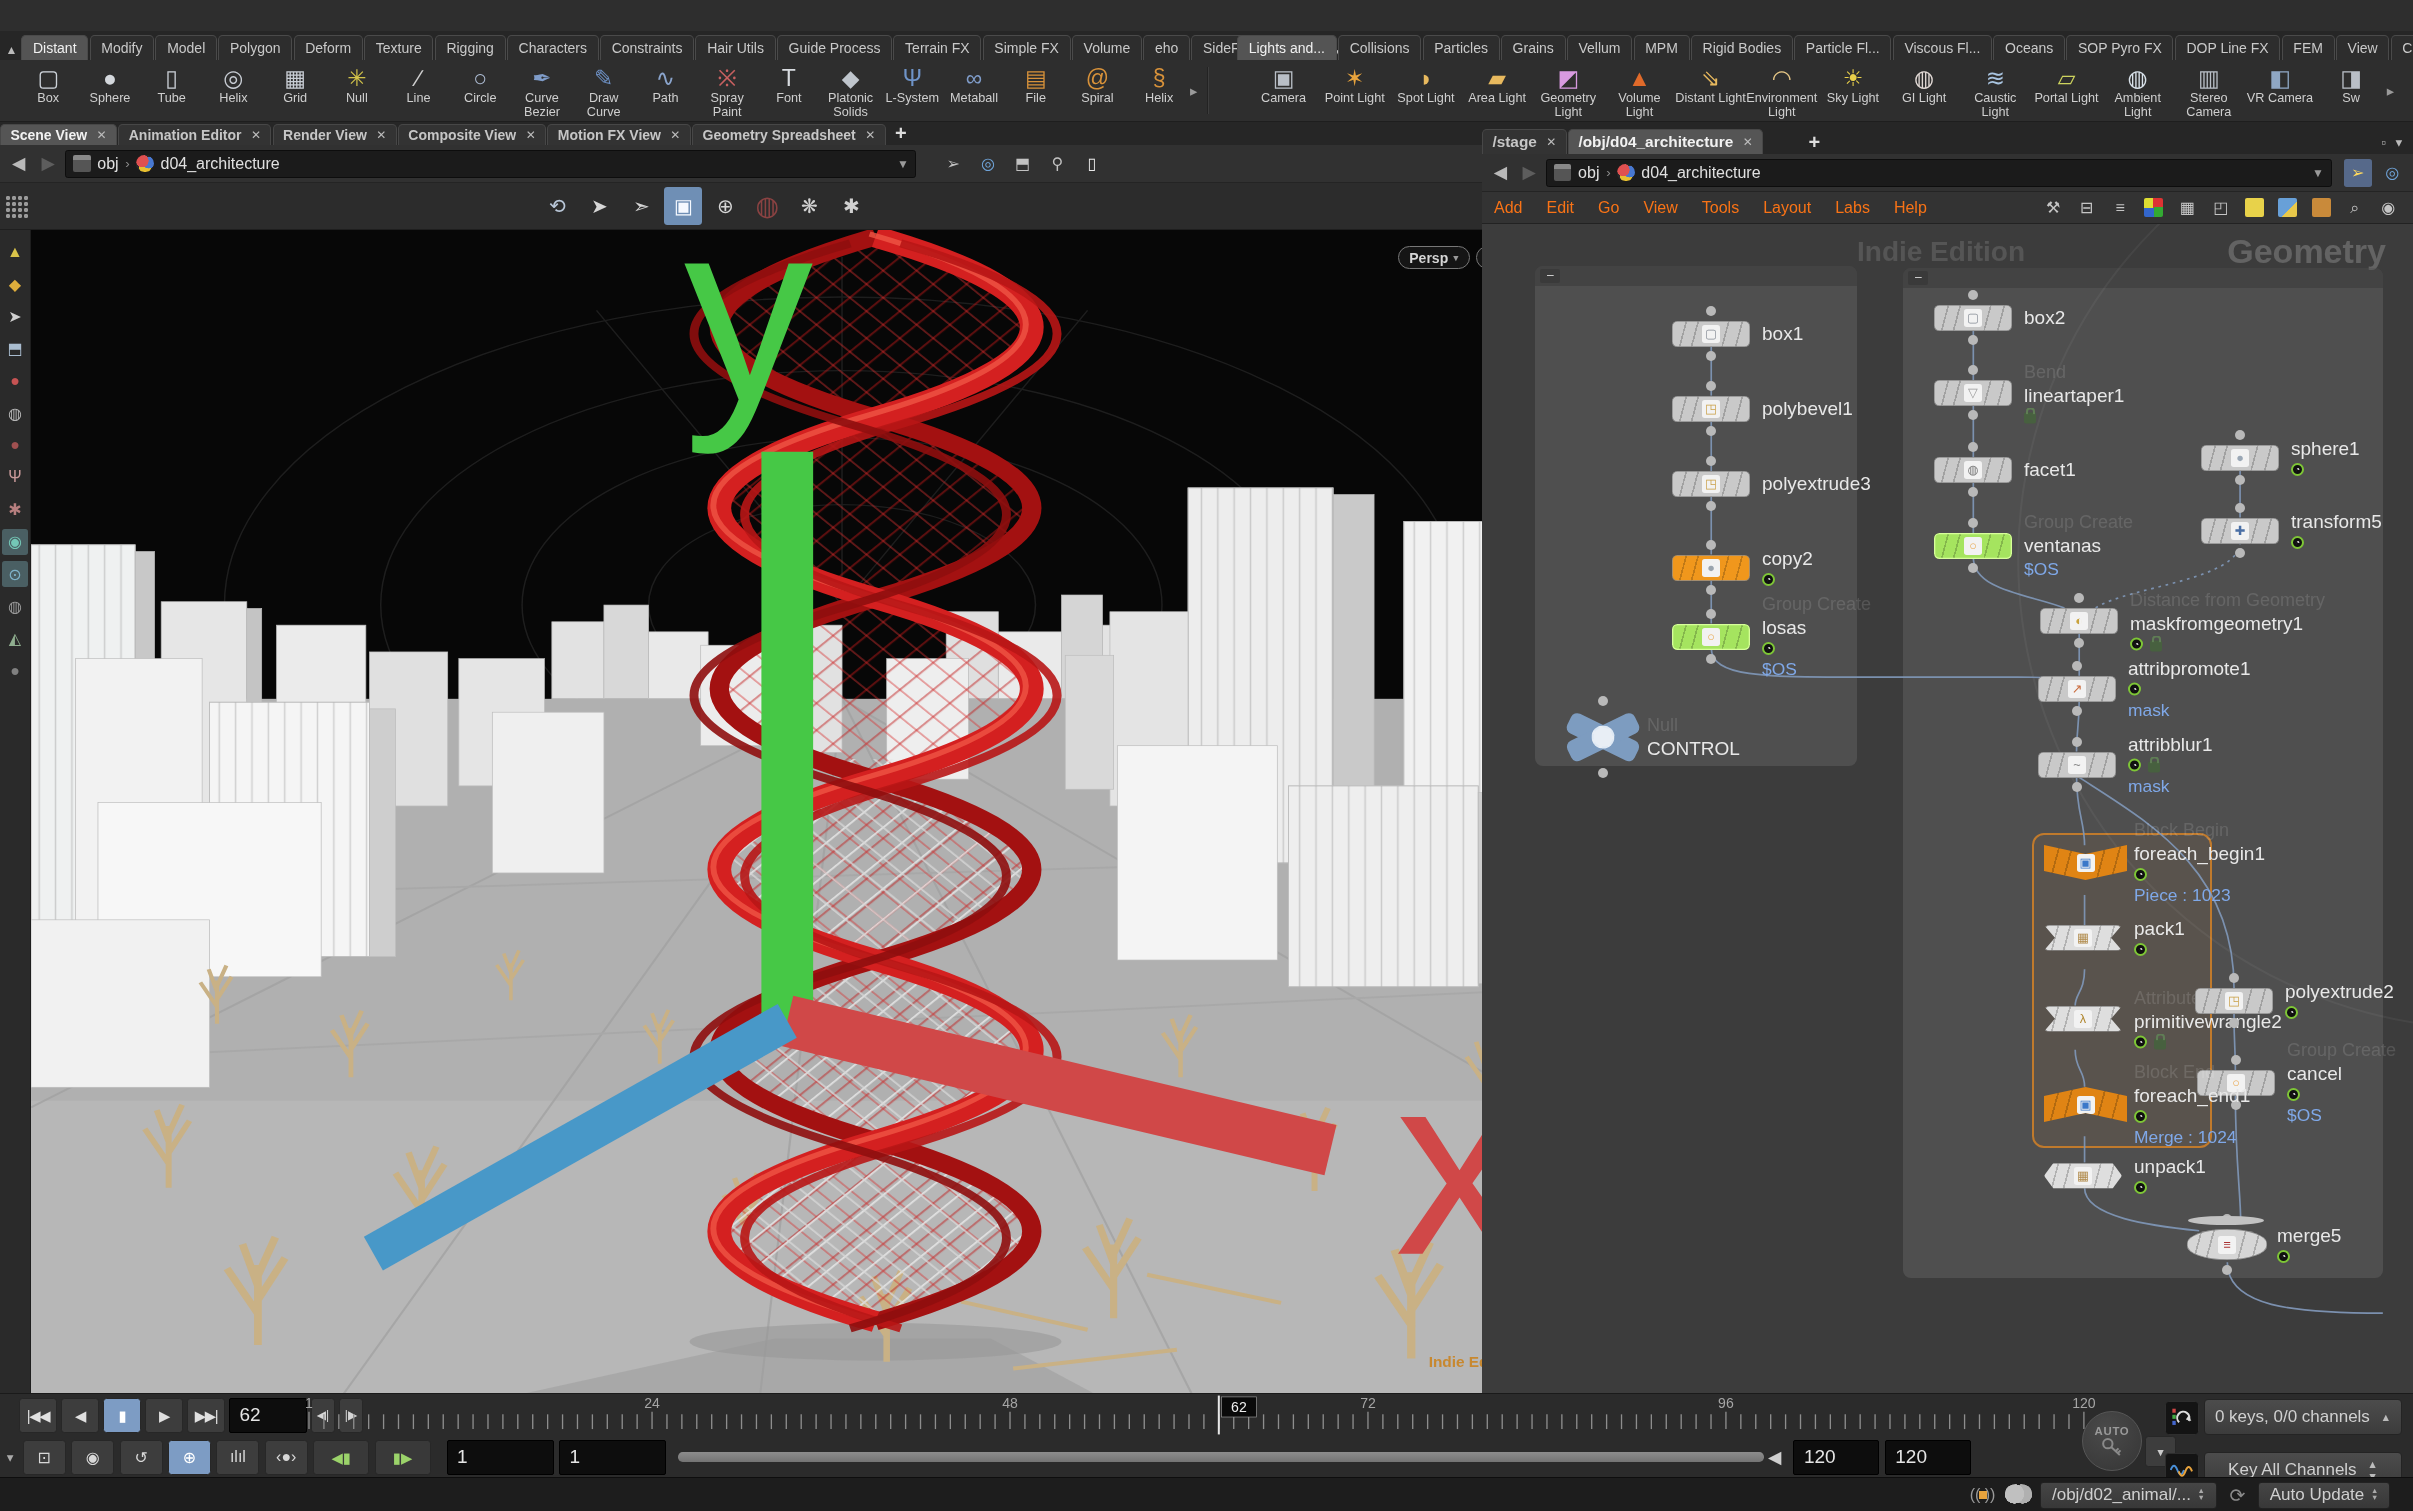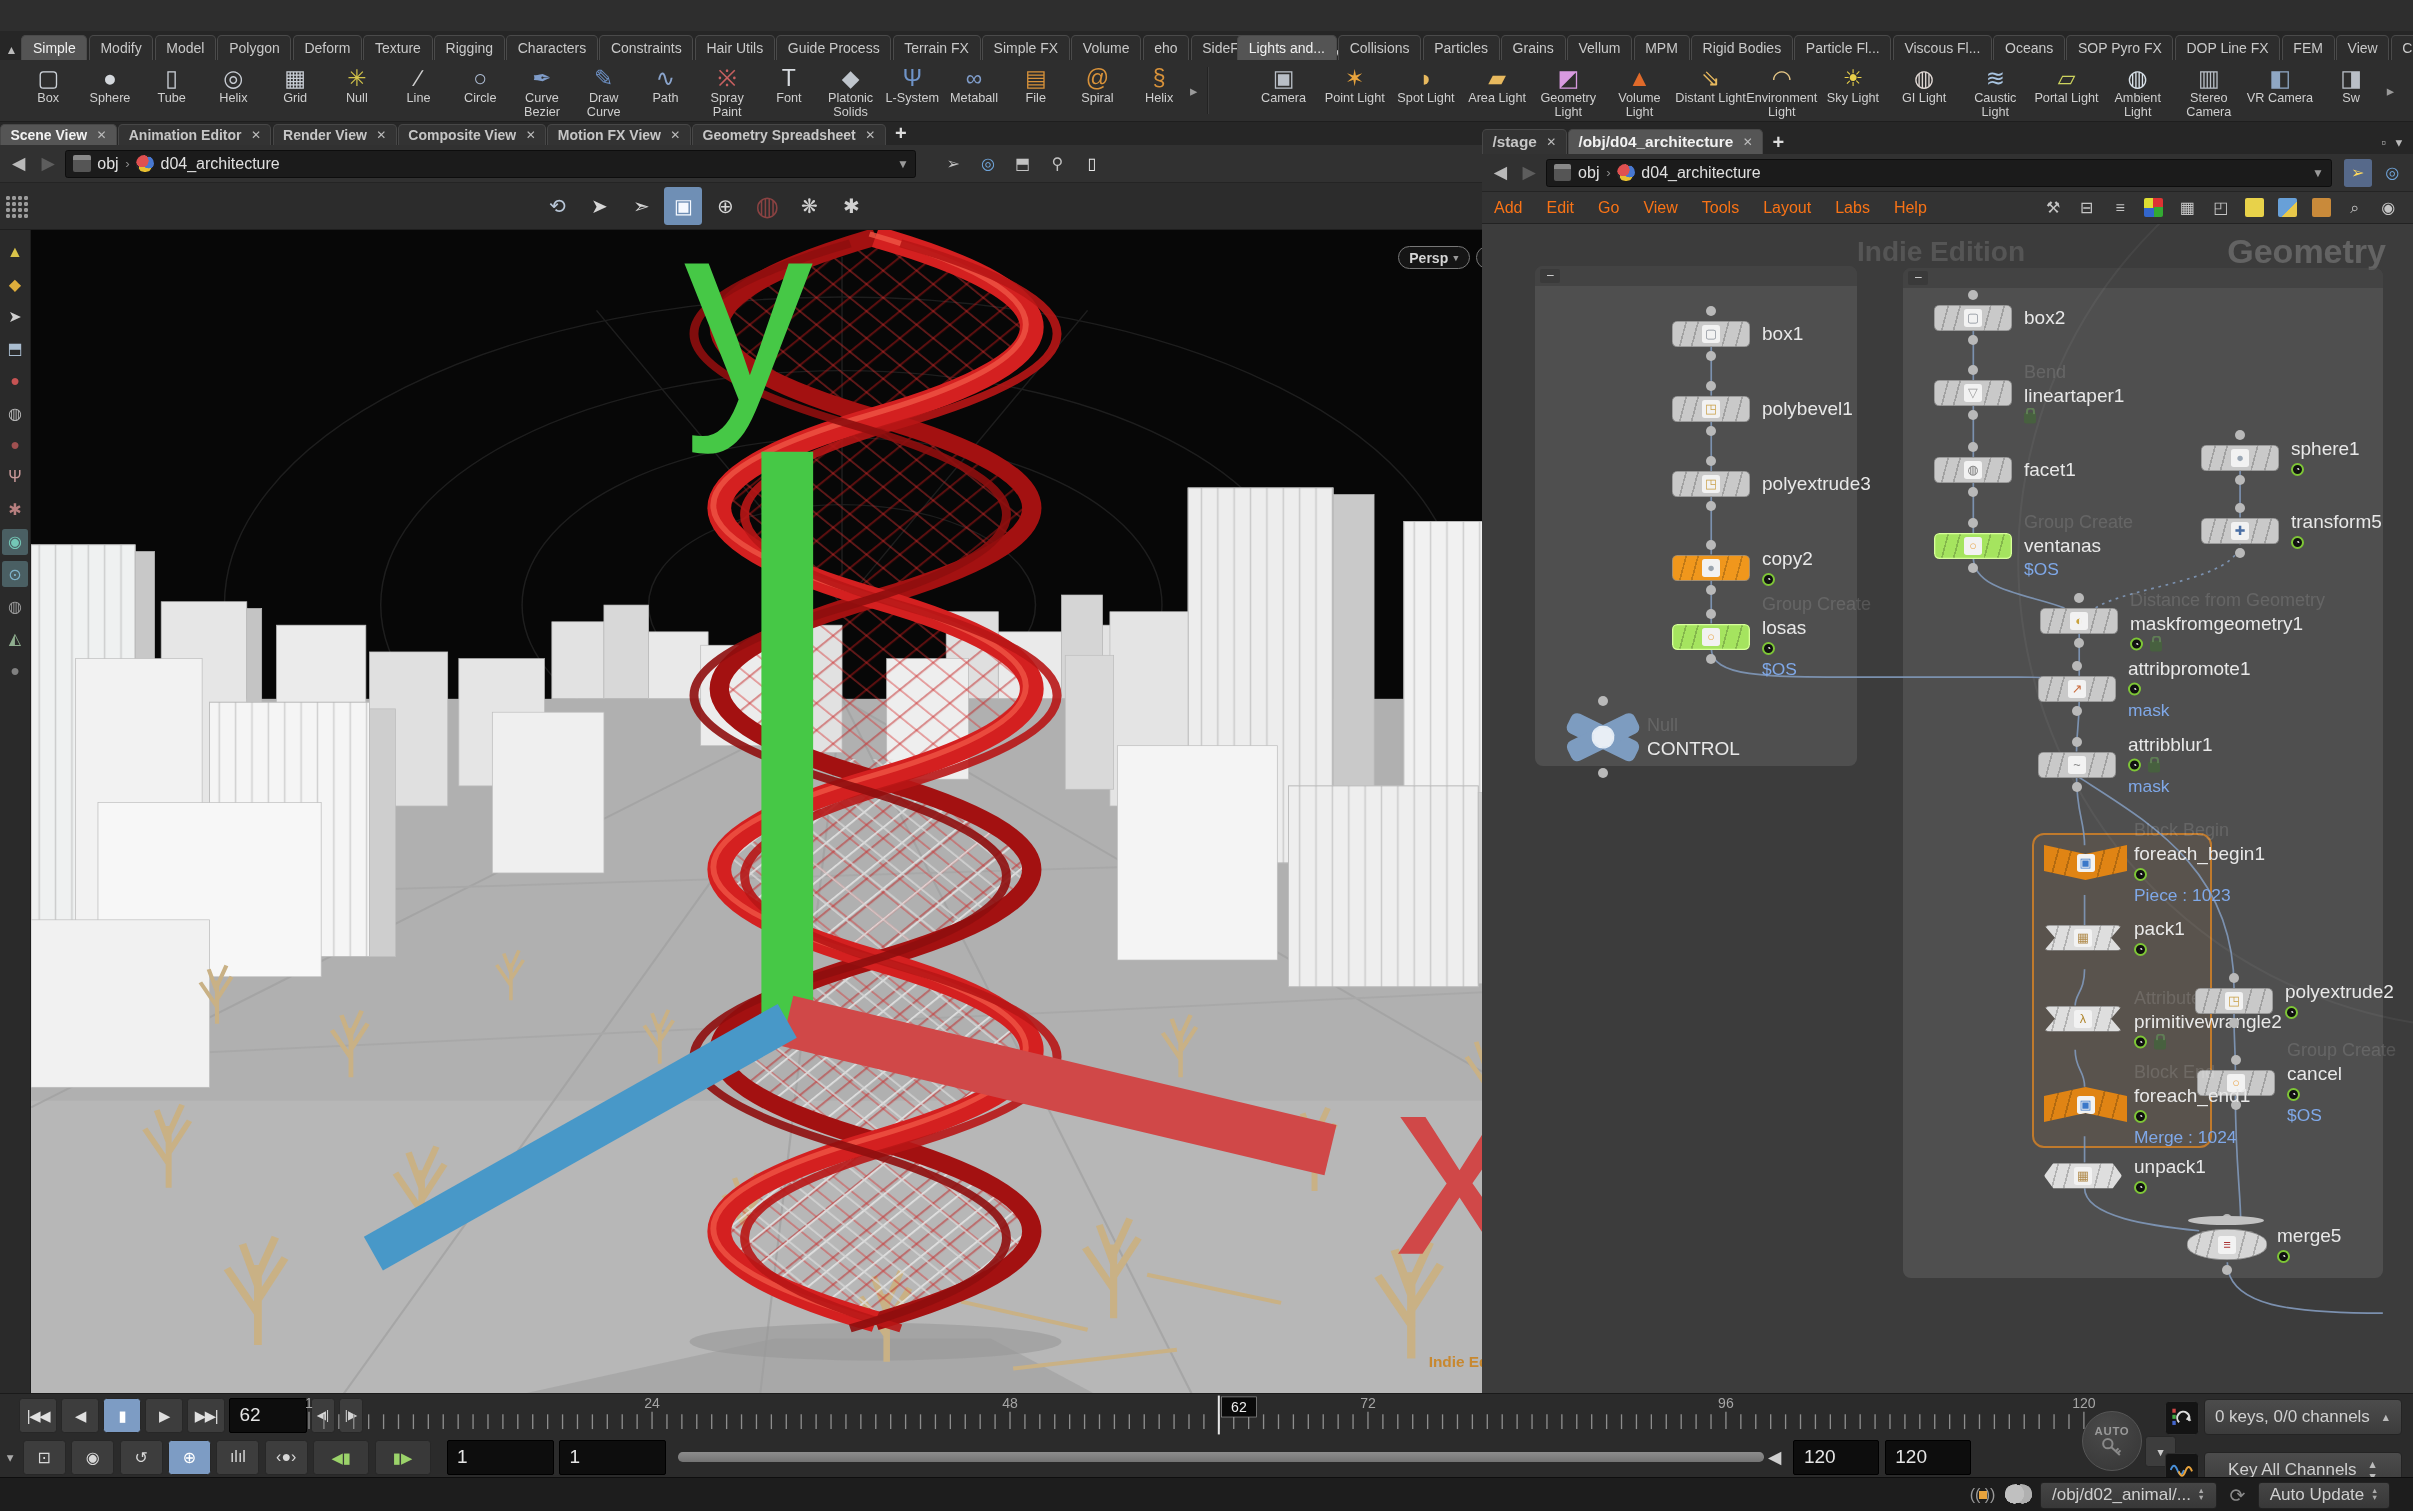--- a/index.html
+++ b/index.html
@@ -34,21 +34,21 @@
   .shelf-div { position:absolute; left:1207px; top:6.7px; height:47px; width:2px; background:#232323; border-right:0.7px solid #3d3d3d; }
   .more-arrow { color:#9a9a9a; font-size:14.7px; align-self:center; }
 
   
   .main { position:absolute; left:0; top:122px; width:2413px; height:1271px; }
   .pane-left { position:absolute; left:0; top:0; width:1637px; height:1271px; border-right:2px solid #1c1c1c; }
   .pane-right { position:absolute; left:1482px; top:0; width:931px; height:1271px; }
 
   .panetabs { position:relative; width:100%; background:#262626; display:flex; align-items:flex-end; }
   .pane-left .panetabs { height:23px; }
-  .pane-right .panetabs { height:32px; padding-top:5.4px; }
+  .pane-right .panetabs { height:32px; padding-top:5.4px;gap:36px; }
   .ptab { height:21.5px; padding:0 9.4px; display:flex; align-items:center; gap:9.4px; font-size:14px; color:#c6c6c6; background:#333; border:0.7px solid #474747; border-bottom:none; border-radius:4.7px 4.7px 0 0; margin-right:1.3px; white-space:nowrap; font-weight:bold; }
   .pane-right .ptab { height:25.5px; font-size:15.4px; }
   .ptab.active { background:#555; color:#f2f2f2; }
   .ptab .x { font-size:12px; color:#bdbdbd; font-weight:normal; }
   .ptab-plus { font-size:20px; color:#ddd; padding:0 8px; font-weight:bold; }
   .ptabs-right { margin-left:auto; display:flex; gap:9.4px; align-items:center; padding:0 10.7px 4px 0; color:#bbb; font-size:13.4px; }
 
   .pathbar { position:relative; height:38px; background:#313131; display:flex; align-items:center; padding:0 6.7px; gap:5.4px; border-bottom:0.7px solid #242424; }
   .navbtn { width:24px; height:24px; display:flex; align-items:center; justify-content:center; font-size:17.4px; color:#b9b9b9; }
   .navbtn.dim { color:#5d5d5d; }
@@ -166,21 +166,21 @@
 </style>
 </head>
 <body>
 
 <div id="app">
 
 
   <div class="shelftabs">
     <span class="shelf-upbtn">▲</span>
     <div class="grp">
-        <div class="tab active">Simple</div>
+        <div class="tab active">Distant</div>
         <div class="tab">Modify</div>
         <div class="tab">Model</div>
         <div class="tab">Polygon</div>
         <div class="tab">Deform</div>
         <div class="tab">Texture</div>
         <div class="tab">Rigging</div>
         <div class="tab">Characters</div>
         <div class="tab">Constraints</div>
         <div class="tab">Hair Utils</div>
         <div class="tab">Guide Process</div>

